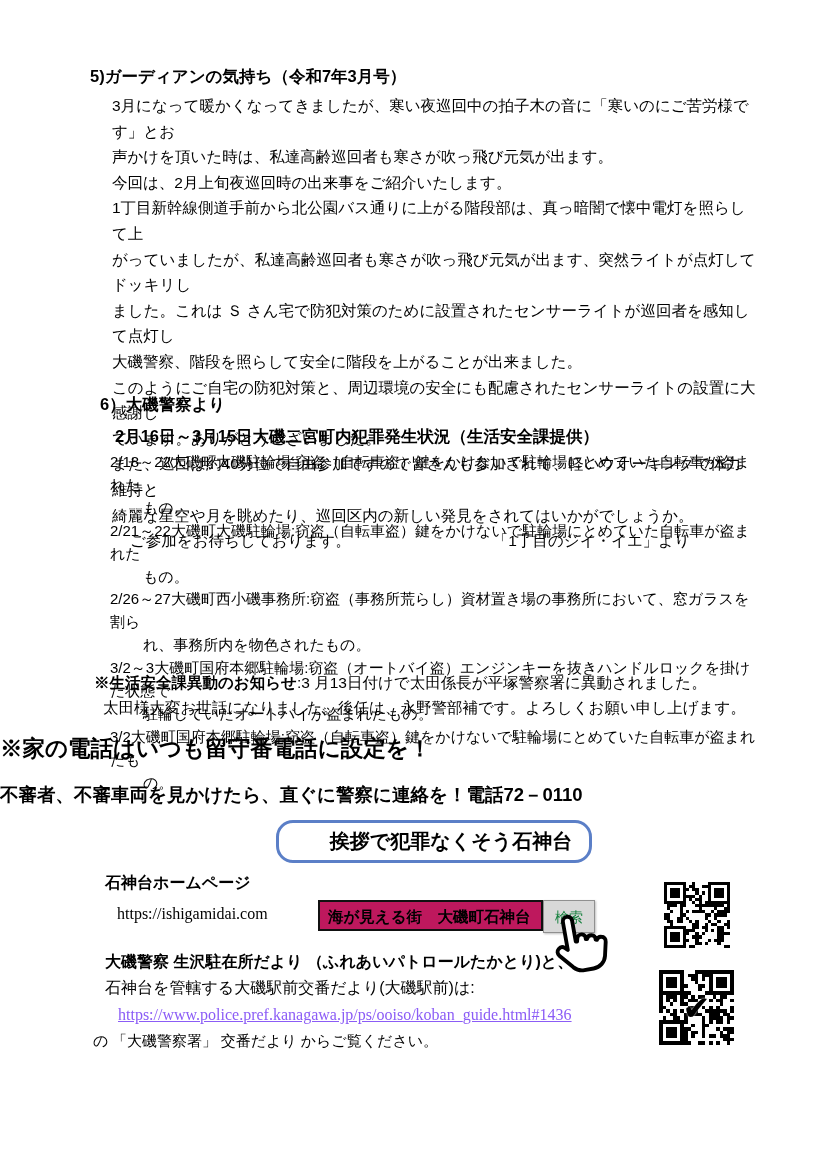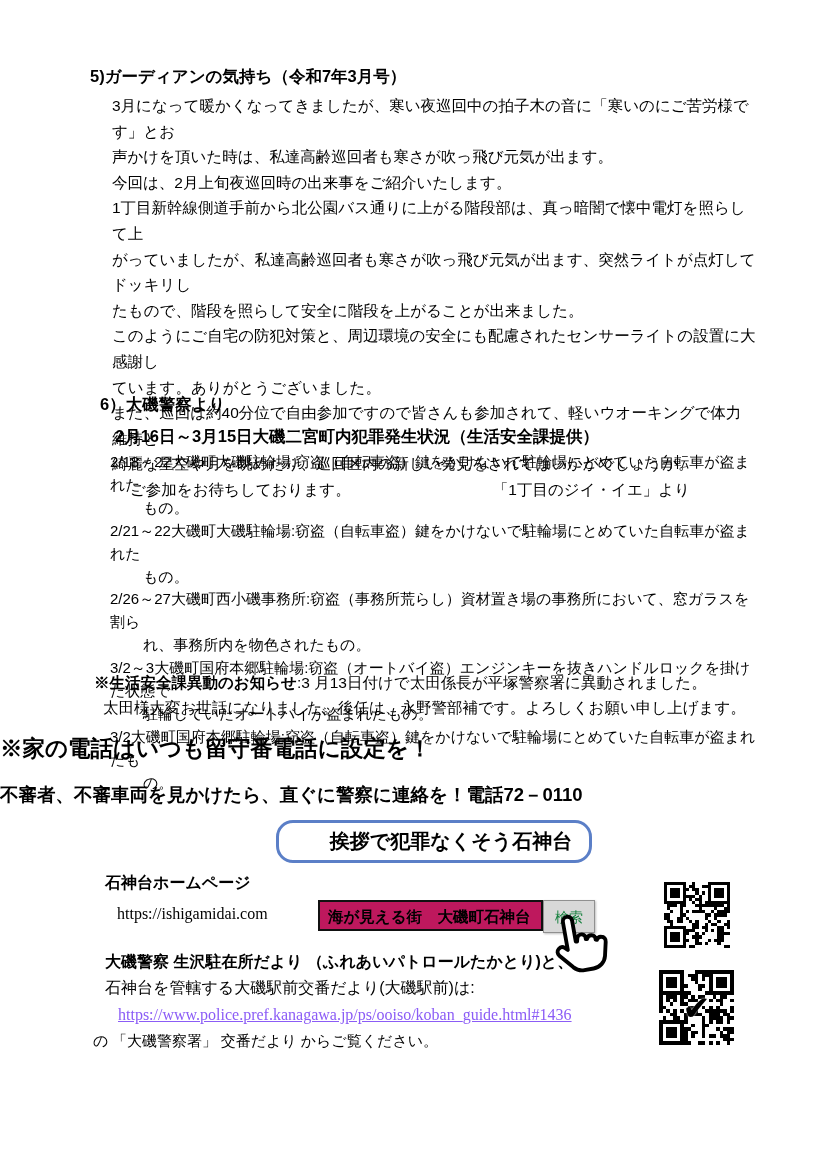--- a/index.html
+++ b/index.html
@@ -75,21 +75,22 @@
 
   <div class="guardian">
     <div class="sec-heading">5)ガーディアンの気持ち（令和7年3月号）</div>
     <div class="lines">
 
     <div class="line">3月になって暖かくなってきましたが、寒い夜巡回中の拍子木の音に「寒いのにご苦労様です」とお</div>
         <div class="line">声かけを頂いた時は、私達高齢巡回者も寒さが吹っ飛び元気が出ます。</div>
         <div class="line">今回は、2月上旬夜巡回時の出来事をご紹介いたします。</div>
         <div class="line">1丁目新幹線側道手前から北公園バス通りに上がる階段部は、真っ暗闇で懐中電灯を照らして上</div>
         <div class="line">がっていましたが、私達高齢巡回者も寒さが吹っ飛び元気が出ます、突然ライトが点灯してドッキリし</div>
-        <div class="line">たもので、階段を照らして安全に階段を上がることが出来ました。</div>
+        <div class="line">ました。これは Ｓ さん宅で防犯対策のために設置されたセンサーライトが巡回者を感知して点灯し</div>
+        <div class="line">大磯警察、階段を照らして安全に階段を上がることが出来ました。</div>
         <div class="line">このようにご自宅の防犯対策と、周辺環境の安全にも配慮されたセンサーライトの設置に大感謝し</div>
         <div class="line">ています。ありがとうございました。</div>
         <div class="line">また、巡回は約40分位で自由参加ですので皆さんも参加されて、軽いウオーキングで体力維持と</div>
         <div class="line">綺麗な星空や月を眺めたり、巡回区内の新しい発見をされてはいかがでしょうか。</div>
       </div>
     <div class="closing-row">
       <span class="closing-left">ご参加をお待ちしております。</span>
       <span class="closing-right">「1丁目のジイ・イエ」より</span>
     </div>
   </div>

